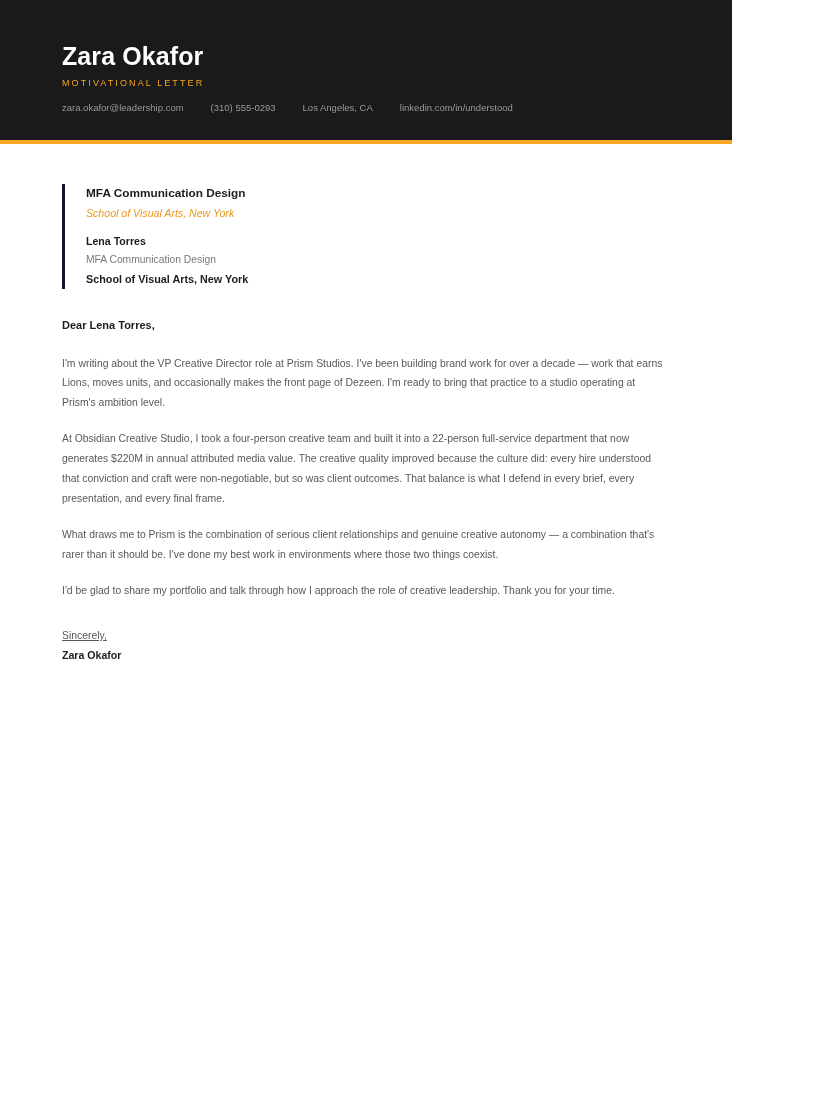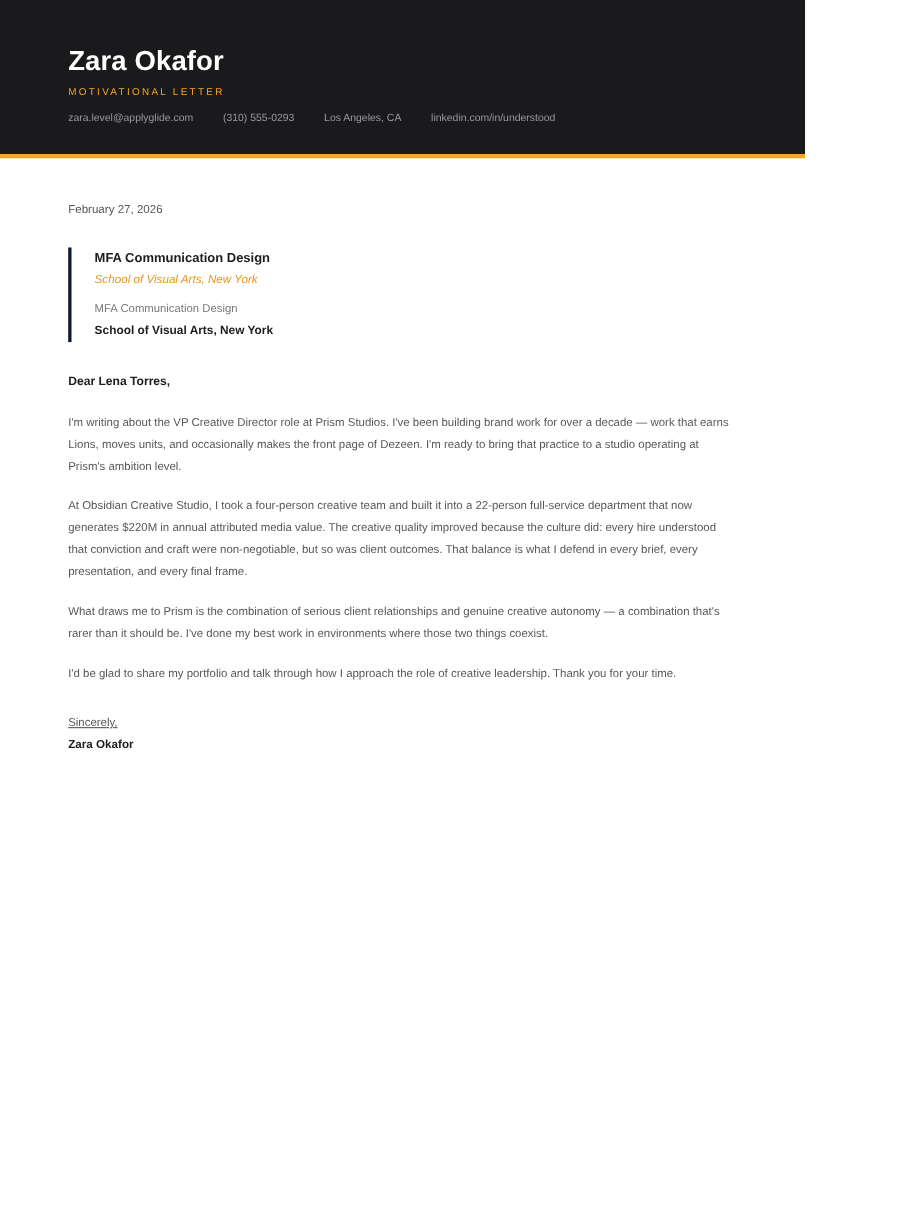--- a/index.html
+++ b/index.html
@@ -154,36 +154,36 @@
 </style>
 </head>
 <body>
 
 <div class="page">
 
   <header class="letterhead">
     <h1 class="lh-name">Zara Okafor</h1>
     <div class="lh-role">MOTIVATIONAL LETTER</div>
     <div class="lh-contact">
-      <span class="lh-contact-item">zara.level@applyglide.com</span>
+      <span class="lh-contact-item">zara.okafor@leadership.com</span>
       <span class="lh-contact-item">(310) 555-0293</span>
       <span class="lh-contact-item">Los Angeles, CA</span>
       <span class="lh-contact-item">linkedin.com/in/understood</span>
     </div>
   </header>
 
   <div class="accent-bar"></div>
 
   <main class="letter-body">
 
-    <div class="letter-date">February 27, 2026</div>
 
     <section class="recipient-block">
       <div class="recipient-position">MFA Communication Design</div>
       <div class="recipient-org-accent">School of Visual Arts, New York</div>
+      <div class="recipient-name">Lena Torres</div>
       <div class="recipient-dept">MFA Communication Design</div>
       <div class="recipient-company">School of Visual Arts, New York</div>
     </section>
 
     <div class="salutation">Dear Lena Torres,</div>
 
     <p class="letter-para">I'm writing about the VP Creative Director role at Prism Studios. I've been building brand work for over a decade — work that earns Lions, moves units, and occasionally makes the front page of Dezeen. I'm ready to bring that practice to a studio operating at Prism's ambition level.</p>
     <p class="letter-para">At Obsidian Creative Studio, I took a four-person creative team and built it into a 22-person full-service department that now generates $220M in annual attributed media value. The creative quality improved because the culture did: every hire understood that conviction and craft were non-negotiable, but so was client outcomes. That balance is what I defend in every brief, every presentation, and every final frame.</p>
     <p class="letter-para">What draws me to Prism is the combination of serious client relationships and genuine creative autonomy — a combination that's rarer than it should be. I've done my best work in environments where those two things coexist.</p>
     <p class="letter-para">I'd be glad to share my portfolio and talk through how I approach the role of creative leadership. Thank you for your time.</p>

